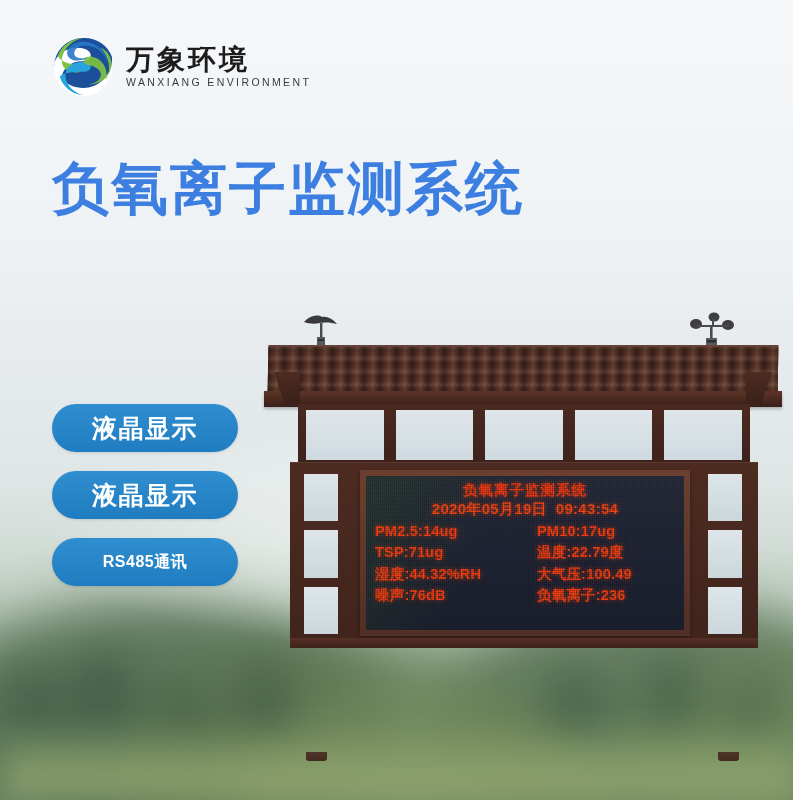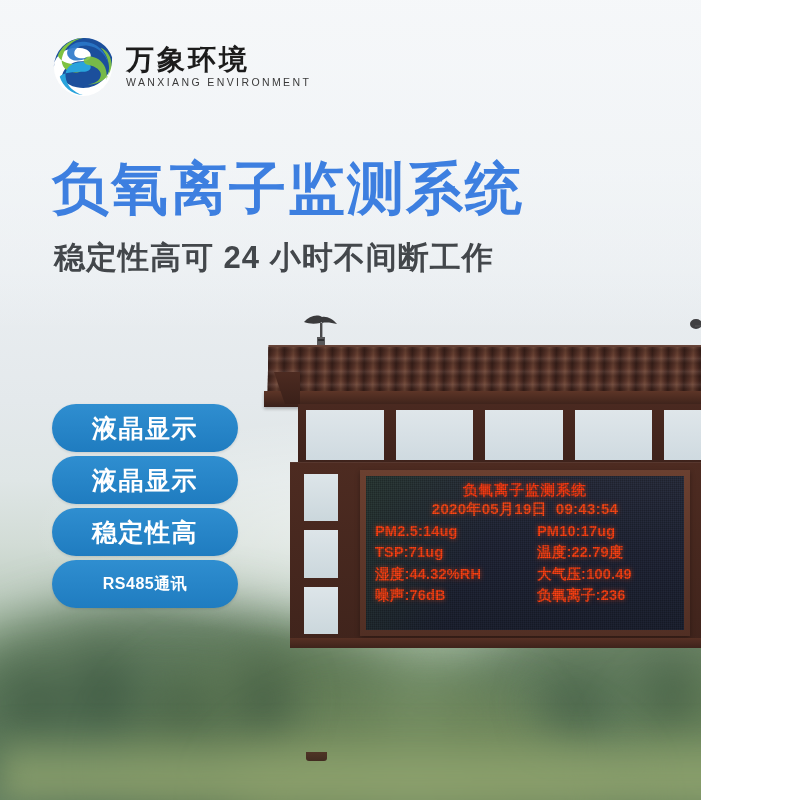--- a/index.html
+++ b/index.html
@@ -6,21 +6,21 @@
     margin: 0;
     padding: 0;
     background: #ffffff;
   }
   body {
     font-family: "Liberation Sans", "DejaVu Sans", sans-serif;
   }
 
   .poster {
     position: relative;
-    width: 701px;
+    width: 793px;
     height: 800px;
     overflow: hidden;
     background: #eef1f4;
   }
 
   
   .bg-sky {
     position: absolute;
     left: 0; top: 0;
     width: 800px; height: 800px;
@@ -152,21 +152,21 @@
     line-height: 1.15;
     white-space: nowrap;
   }
 
   
   .badges {
     position: absolute;
     left: 52px; top: 404px;
     display: flex;
     flex-direction: column;
-    gap: 4px;
+    gap: 19px;
   }
   .badge {
     width: 186px;
     height: 48px;
     border-radius: 24px;
     background: linear-gradient(to bottom, #2f8ed0 0%, #1f7cc0 100%);
     color: #ffffff;
     font-size: 25px;
     font-weight: bold;
     letter-spacing: 1.5px;
@@ -401,26 +401,24 @@
       <path d="M50 12a30 30 0 0 1 6 34c2-10-2-19-10-23-6-3-12-2-13 1-1 3 1 5 5 6 9 2 14 7 12 12-1 4-6 7-13 8 13 0 22-7 24-17 2-9-3-18-11-21z" fill="#7fc241" opacity="0.92"></path>
       <path d="M34 6c12 1 22 10 24 22-3-10-11-17-21-18-8-1-14 3-14 8 0 3 3 5 8 5 2 0 4 0 6-1-4 3-10 4-15 3-6-2-8-7-5-12 3-5 10-8 17-7z" fill="#2a77c9" opacity="0.9"></path>
     </svg>
     <div class="brand-text">
       <div class="brand-cn">万象环境</div>
       <div class="brand-en">WANXIANG ENVIRONMENT</div>
     </div>
   </div>
 
   <div class="headline">负氧离子监测系统</div>
-  <div class="subhead">稳定性高可 24 小时不间断工作</div>
 
   <div class="badges">
     <div class="badge">液晶显示</div>
     <div class="badge">液晶显示</div>
-    <div class="badge">稳定性高</div>
     <div class="badge wide">RS485通讯</div>
   </div>
 
   <div class="kiosk">
 
     <svg class="sensor vane" viewBox="0 0 46 40">
       <path d="M6 10c5-6 13-8 18-5 3 2 2 5-2 6-5 1-11 1-16-1z" fill="#3a3a3c"></path>
       <path d="M24 5c5-1 11 2 15 7-5-1-10-2-15-1z" fill="#3a3a3c"></path>
       <rect x="22" y="11" width="2.4" height="14" fill="#4a4a4c"></rect>
       <rect x="19" y="25" width="8" height="11" fill="#58585a"></rect>

